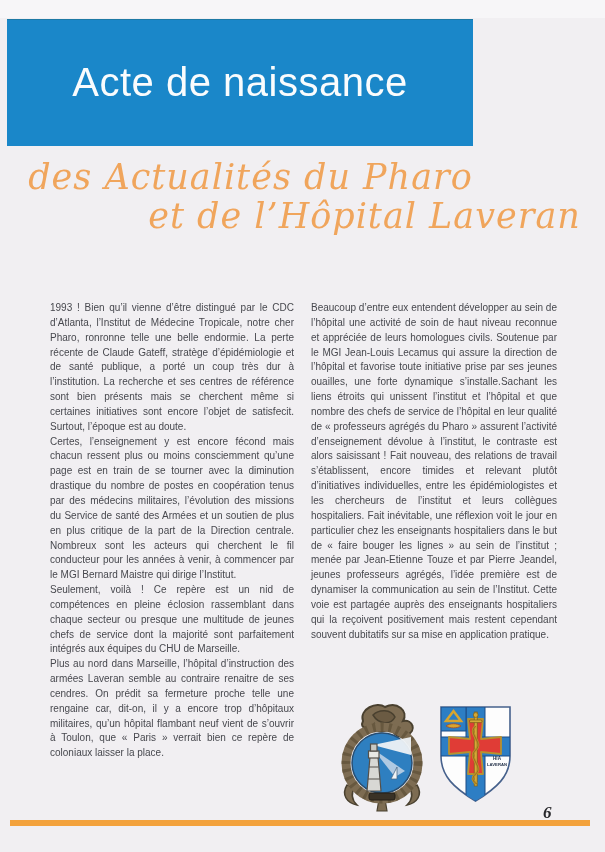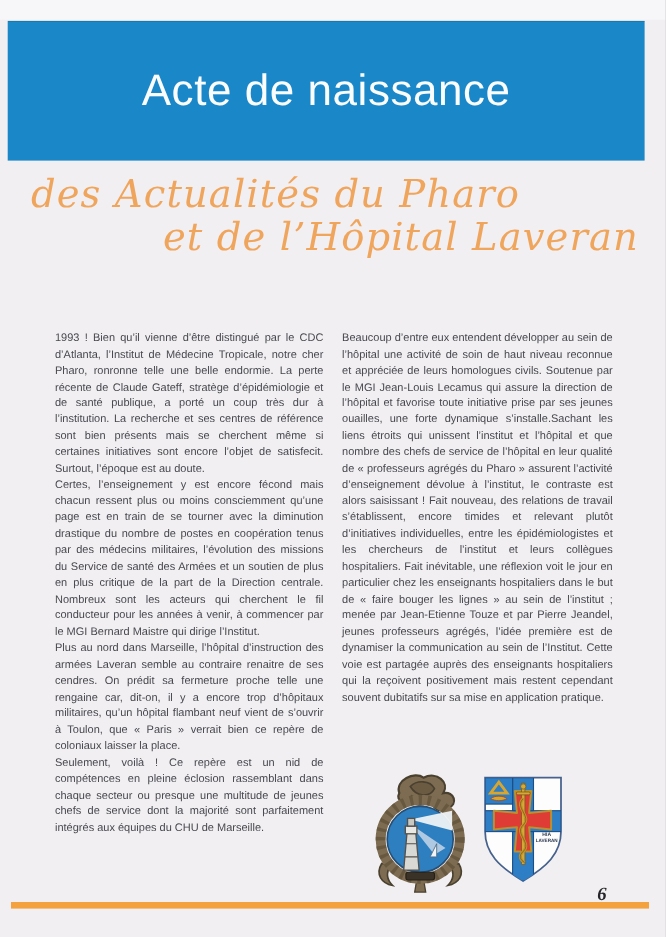--- a/index.html
+++ b/index.html
@@ -8,21 +8,21 @@
     width:605px;height:852px;
     background:#f1eff2;
     overflow:hidden;
     font-family:"Liberation Sans", sans-serif;
   }
   .top-strip{
     position:absolute;left:0;top:0;width:605px;height:18px;
     background:#f7f6f8;
   }
   .banner{
-    position:absolute;left:7px;top:19px;width:579px;height:127px;
+    position:absolute;left:7px;top:19px;width:466px;height:127px;
     background:#1a87c9;
     display:flex;align-items:center;justify-content:center;
     box-shadow:inset 0 1px 0 rgba(40,80,60,.25);
   }
   .banner h1{
     margin:0;
     font-size:40px;font-weight:400;letter-spacing:.5px;
     color:#fafcfd;
     font-family:"Liberation Sans", sans-serif;
   }
@@ -77,22 +77,22 @@
     <h1>Acte de naissance</h1>
   </header>
 
   <div class="script-line l1">des Actualités du Pharo</div>
   <div class="script-line l2">et de l’Hôpital Laveran</div>
 
 
   <section class="col col-left">
     <p>1993 ! Bien qu’il vienne d’être distingué par le CDC d’Atlanta, l’Institut de Médecine Tropicale, notre cher Pharo, ronronne telle une belle endormie. La perte récente de Claude Gateff, stratège d’épidémiologie et de santé publique, a porté un coup très dur à l’institution. La recherche et ses centres de référence sont bien présents mais se cherchent même si certaines initiatives sont encore l’objet de satisfecit. Surtout, l’époque est au doute.</p>
     <p>Certes, l’enseignement y est encore fécond mais chacun ressent plus ou moins consciemment qu’une page est en train de se tourner avec la diminution drastique du nombre de postes en coopération tenus par des médecins militaires, l’évolution des missions du Service de santé des Armées et un soutien de plus en plus critique de la part de la Direction centrale. Nombreux sont les acteurs qui cherchent le fil conducteur pour les années à venir, à commencer par le MGI Bernard Maistre qui dirige l’Institut.</p>
+    <p>Seulement, voilà ! Ce repère est un nid de compétences en pleine éclosion rassemblant dans chaque secteur ou presque une multitude de jeunes chefs de service dont la majorité sont parfaitement intégrés aux équipes du CHU de Marseille.</p>
     <p>Plus au nord dans Marseille, l’hôpital d’instruction des armées Laveran semble au contraire renaitre de ses cendres. On prédit sa fermeture proche telle une rengaine car, dit-on, il y a encore trop d’hôpitaux militaires, qu’un hôpital flambant neuf vient de s’ouvrir à Toulon, que « Paris » verrait bien ce repère de coloniaux laisser la place.</p>
-    <p>Seulement, voilà ! Ce repère est un nid de compétences en pleine éclosion rassemblant dans chaque secteur ou presque une multitude de jeunes chefs de service dont la majorité sont parfaitement intégrés aux équipes du CHU de Marseille.</p>
   </section>
 
   <section class="col col-right">
     <p>Beaucoup d’entre eux entendent développer au sein de l’hôpital une activité de soin de haut niveau reconnue et appréciée de leurs homologues civils. Soutenue par le MGI Jean-Louis Lecamus qui assure la direction de l’hôpital et favorise toute initiative prise par ses jeunes ouailles, une forte dynamique s’installe.Sachant les liens étroits qui unissent l’institut et l’hôpital et que nombre des chefs de service de l’hôpital en leur qualité de « professeurs agrégés du Pharo » assurent l’activité d’enseignement dévolue à l’institut, le contraste est alors saisissant ! Fait nouveau, des relations de travail s’établissent, encore timides et relevant plutôt d’initiatives individuelles, entre les épidémiologistes et les chercheurs de l’institut et leurs collègues hospitaliers. Fait inévitable, une réflexion voit le jour en particulier chez les enseignants hospitaliers dans le but de « faire bouger les lignes » au sein de l’institut ; menée par Jean-Etienne Touze et par Pierre Jeandel, jeunes professeurs agrégés, l’idée première est de dynamiser la communication au sein de l’Institut. Cette voie est partagée auprès des enseignants hospitaliers qui la reçoivent positivement mais restent cependant souvent dubitatifs sur sa mise en application pratique.</p>
   </section>
 
   <svg class="emblem pharo" viewBox="0 0 98 114" xmlns="http://www.w3.org/2000/svg">
 
     <path d="M14,84 C8,94 14,102 24,104 C18,98 18,92 22,86 Z" fill="#7d6c52" stroke="#49402f" stroke-width="1.5"></path>
     <path d="M84,84 C90,94 84,102 74,104 C80,98 80,92 76,86 Z" fill="#7d6c52" stroke="#49402f" stroke-width="1.5"></path>

